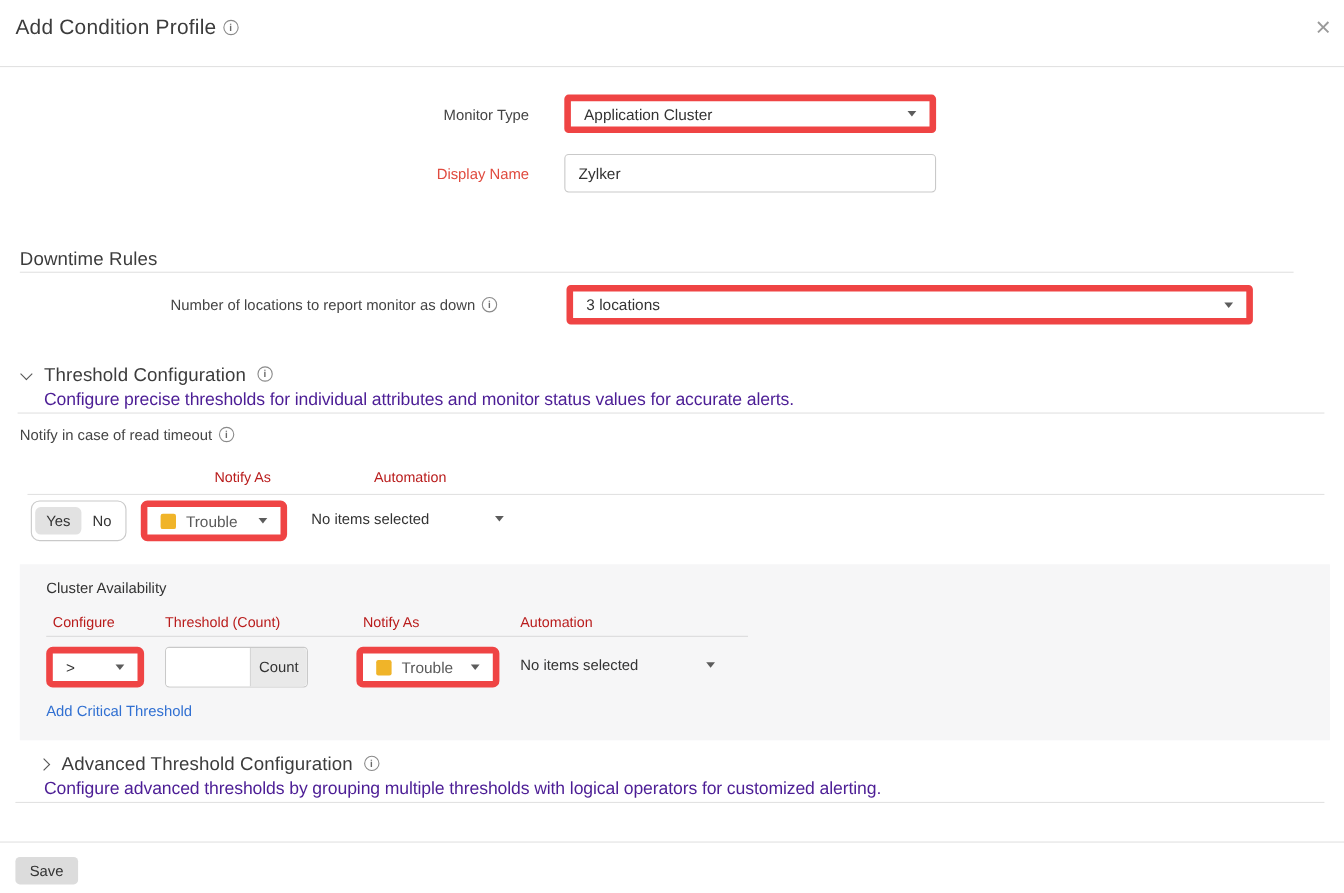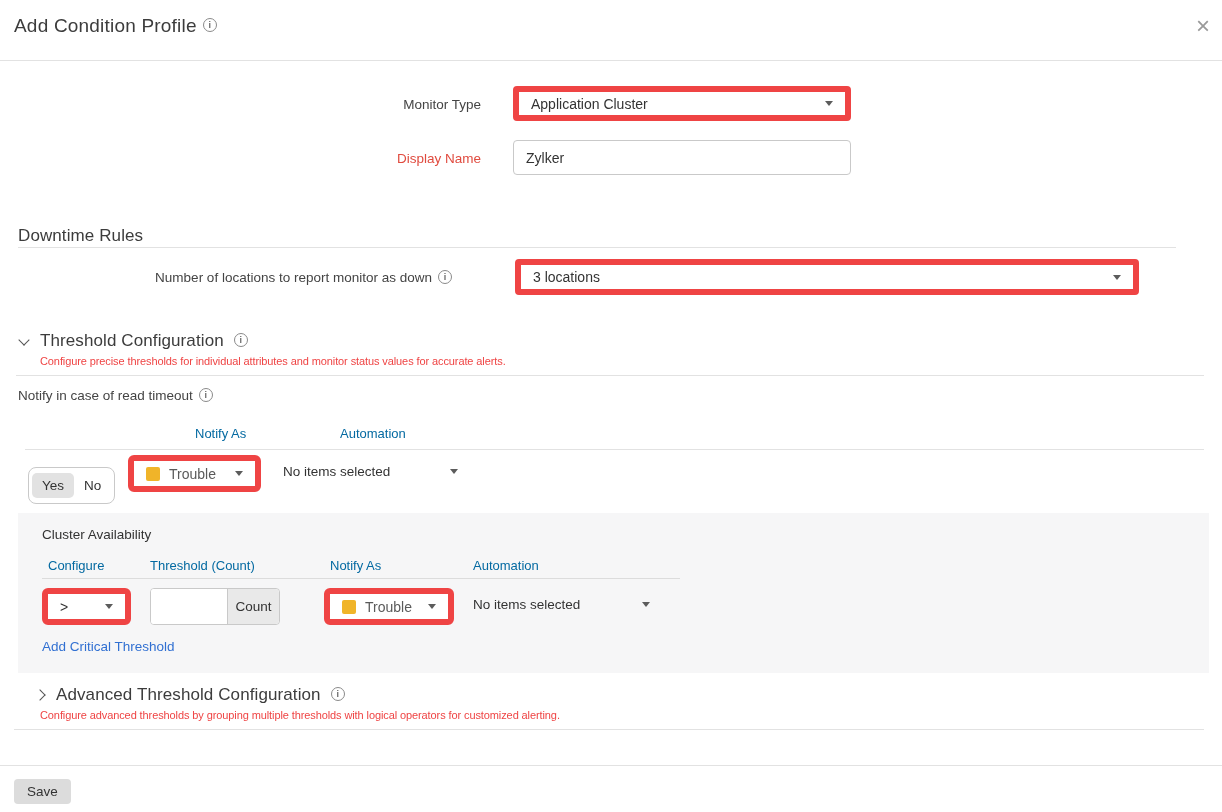--- a/index.html
+++ b/index.html
@@ -23,22 +23,22 @@
     display:inline-flex; align-items:center; justify-content:center;
     width:14px; height:14px; border:1px solid #8a8a8a; border-radius:50%;
     font-size:9px; color:#6a6a6a; font-weight:700; vertical-align:middle;
     margin-left:6px; position:relative; top:-1px; cursor:pointer;
   }
 
   
   .lbl { font-size:13.5px; color:#444; }
   .lbl-red { color:#e04b3f; }
   .section-h { font-size:17px; color:#3c3c3c; font-weight:500; letter-spacing:.1px; }
-  .subtitle { font-size:11px; color:#ef4444; letter-spacing:-.1px; }
-  .col-h { font-size:13px; color:#0369a1; }
+  .subtitle { font-size:16px; color:#4c1d95; letter-spacing:-.1px; }
+  .col-h { font-size:13px; color:#b91c1c; }
 
   
   .select {
     display:flex; align-items:center; justify-content:space-between;
     border:6px solid #ef4444; border-radius:4px; background:#fff;
     padding:0 12px; cursor:pointer;
   }
   .select .val { font-size:14px; color:#333; white-space:nowrap; overflow:hidden; }
   .select .val.muted { color:#5a5a5a; }
   .caret {
@@ -48,21 +48,21 @@
   }
   .text-input {
     border:1px solid #c9c9c9; border-radius:4px; background:#fff;
     font-family:inherit; font-size:14px; color:#333; padding:0 12px; outline:none;
   }
   .swatch { width:14px; height:14px; background:#f0b429; border-radius:2px; margin-right:9px; flex:none; }
 
   
   .toggle {
     display:inline-flex; align-items:center; border:1px solid #c9c9c9;
-    border-radius:8px; background:#fff; padding:3px;margin-top:12px;
+    border-radius:8px; background:#fff; padding:3px;
   }
   .toggle .opt { font-size:13.5px; color:#333; padding:5px 10px; border-radius:5px; cursor:pointer; }
   .toggle .opt.on { background:#e2e2e2; }
 
   
   .bare-select { display:flex; align-items:center; cursor:pointer; }
   .bare-select .val { font-size:13.5px; color:#333; }
 
   
   .chev-open {

